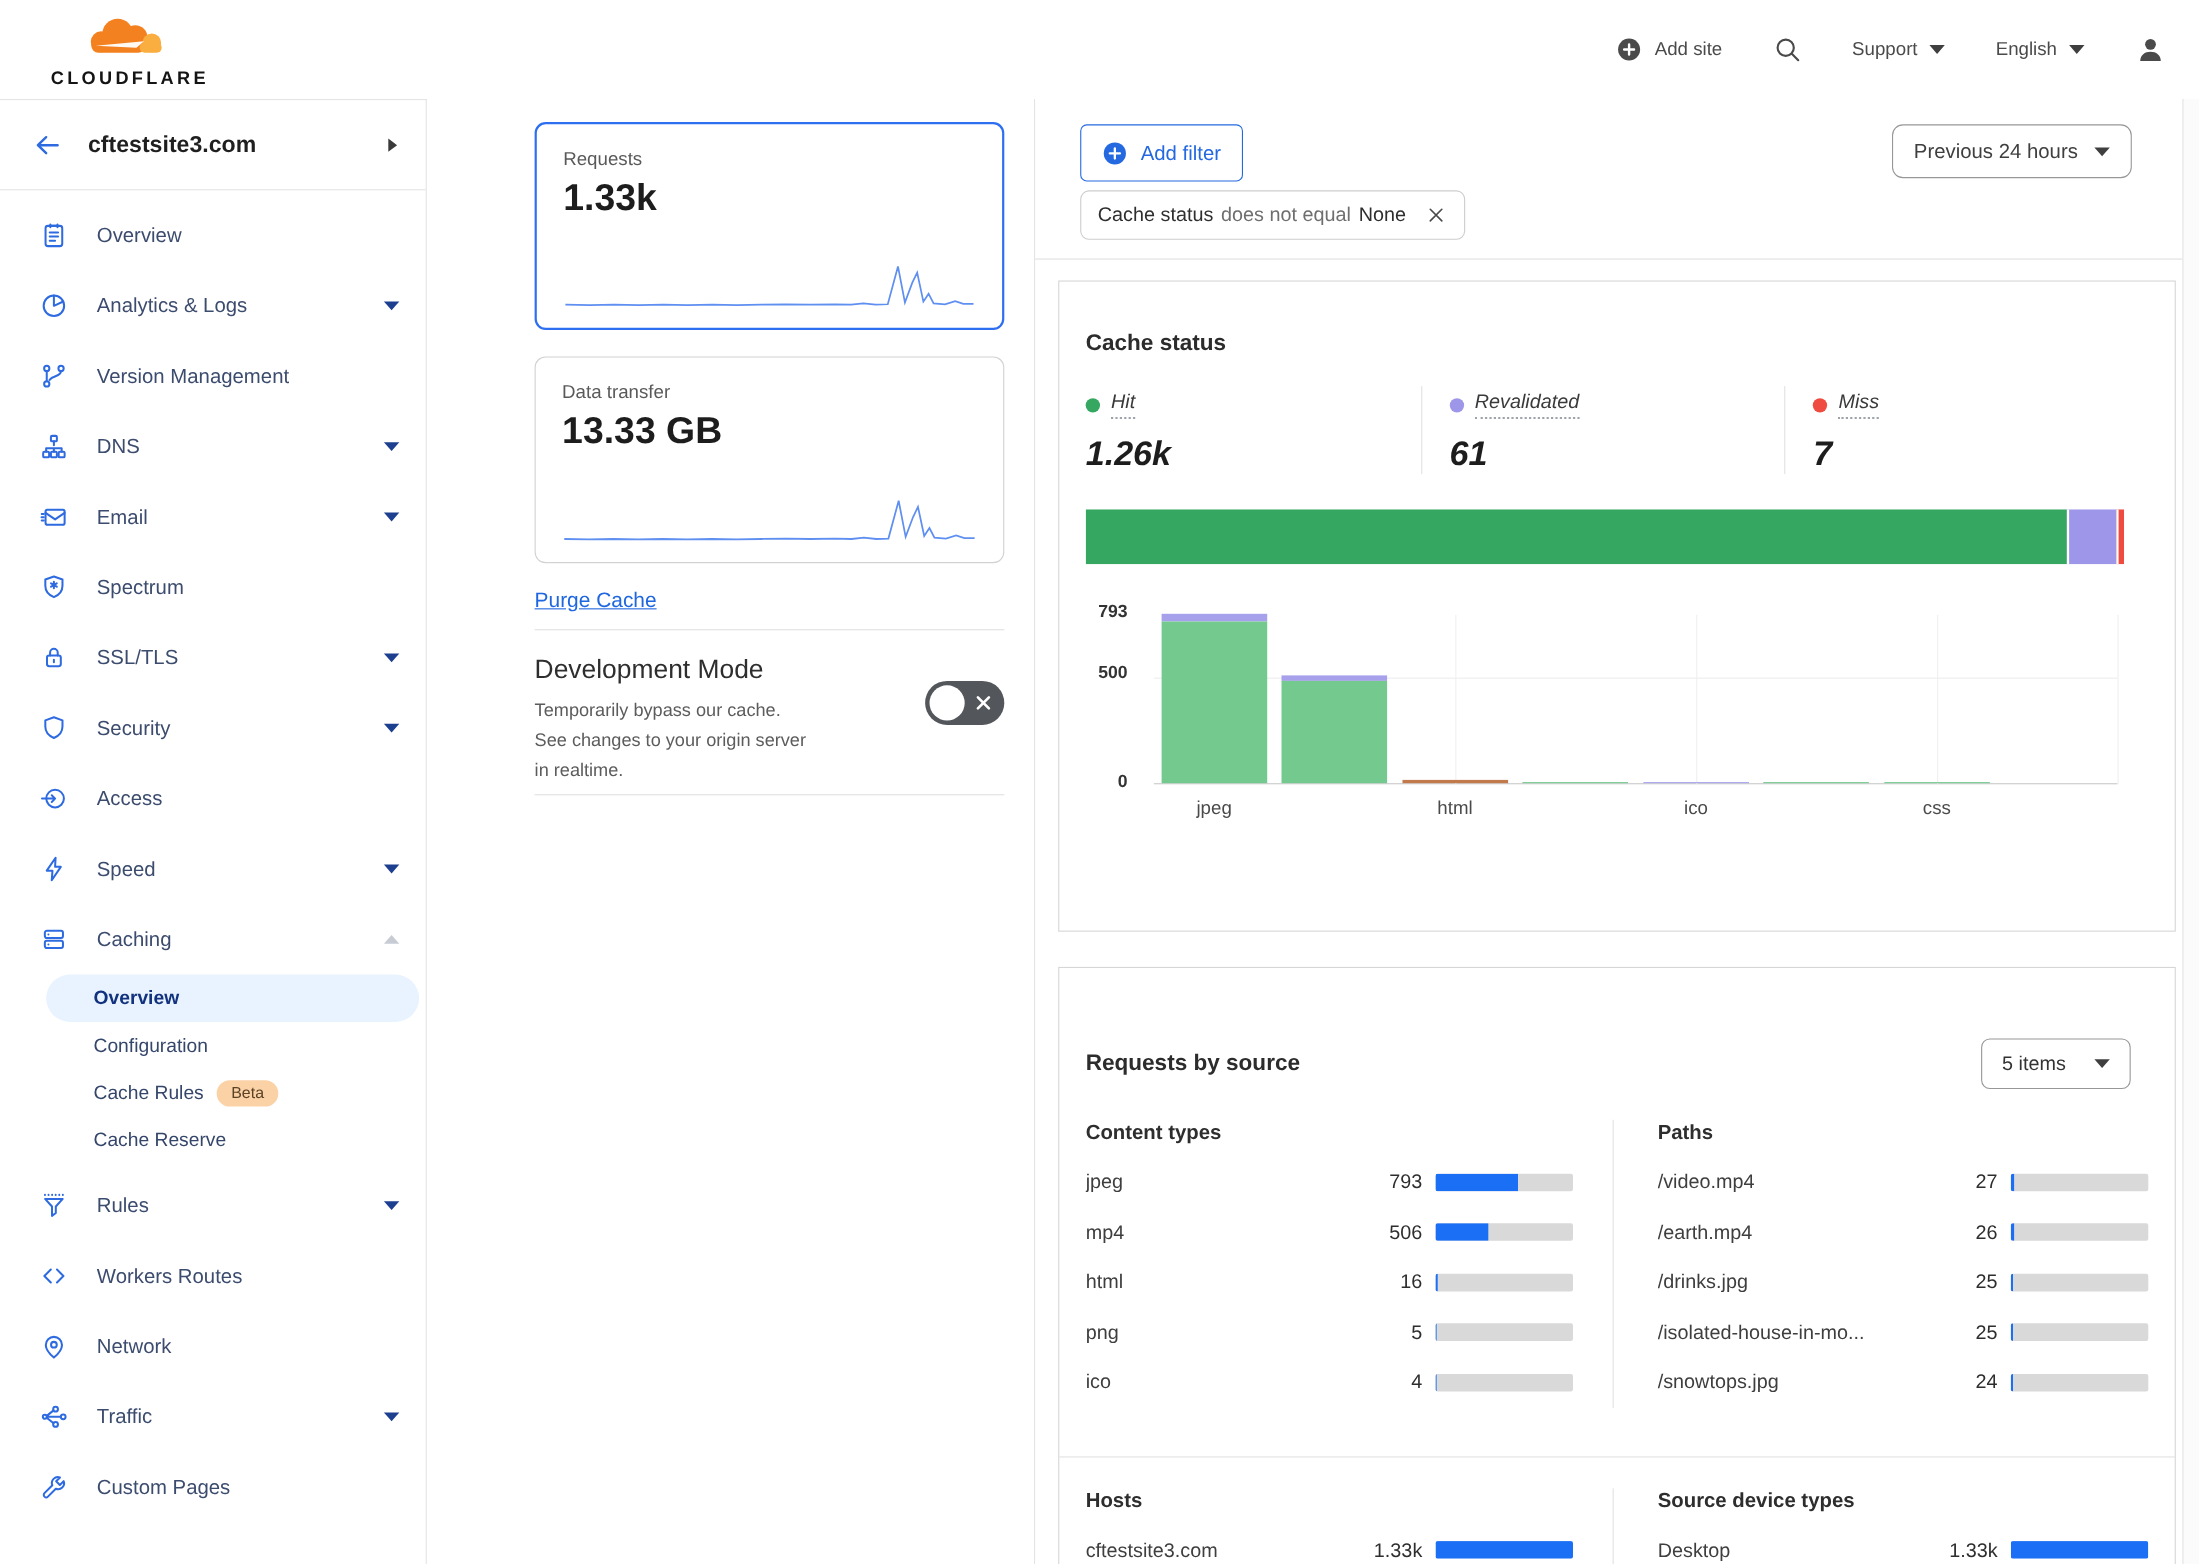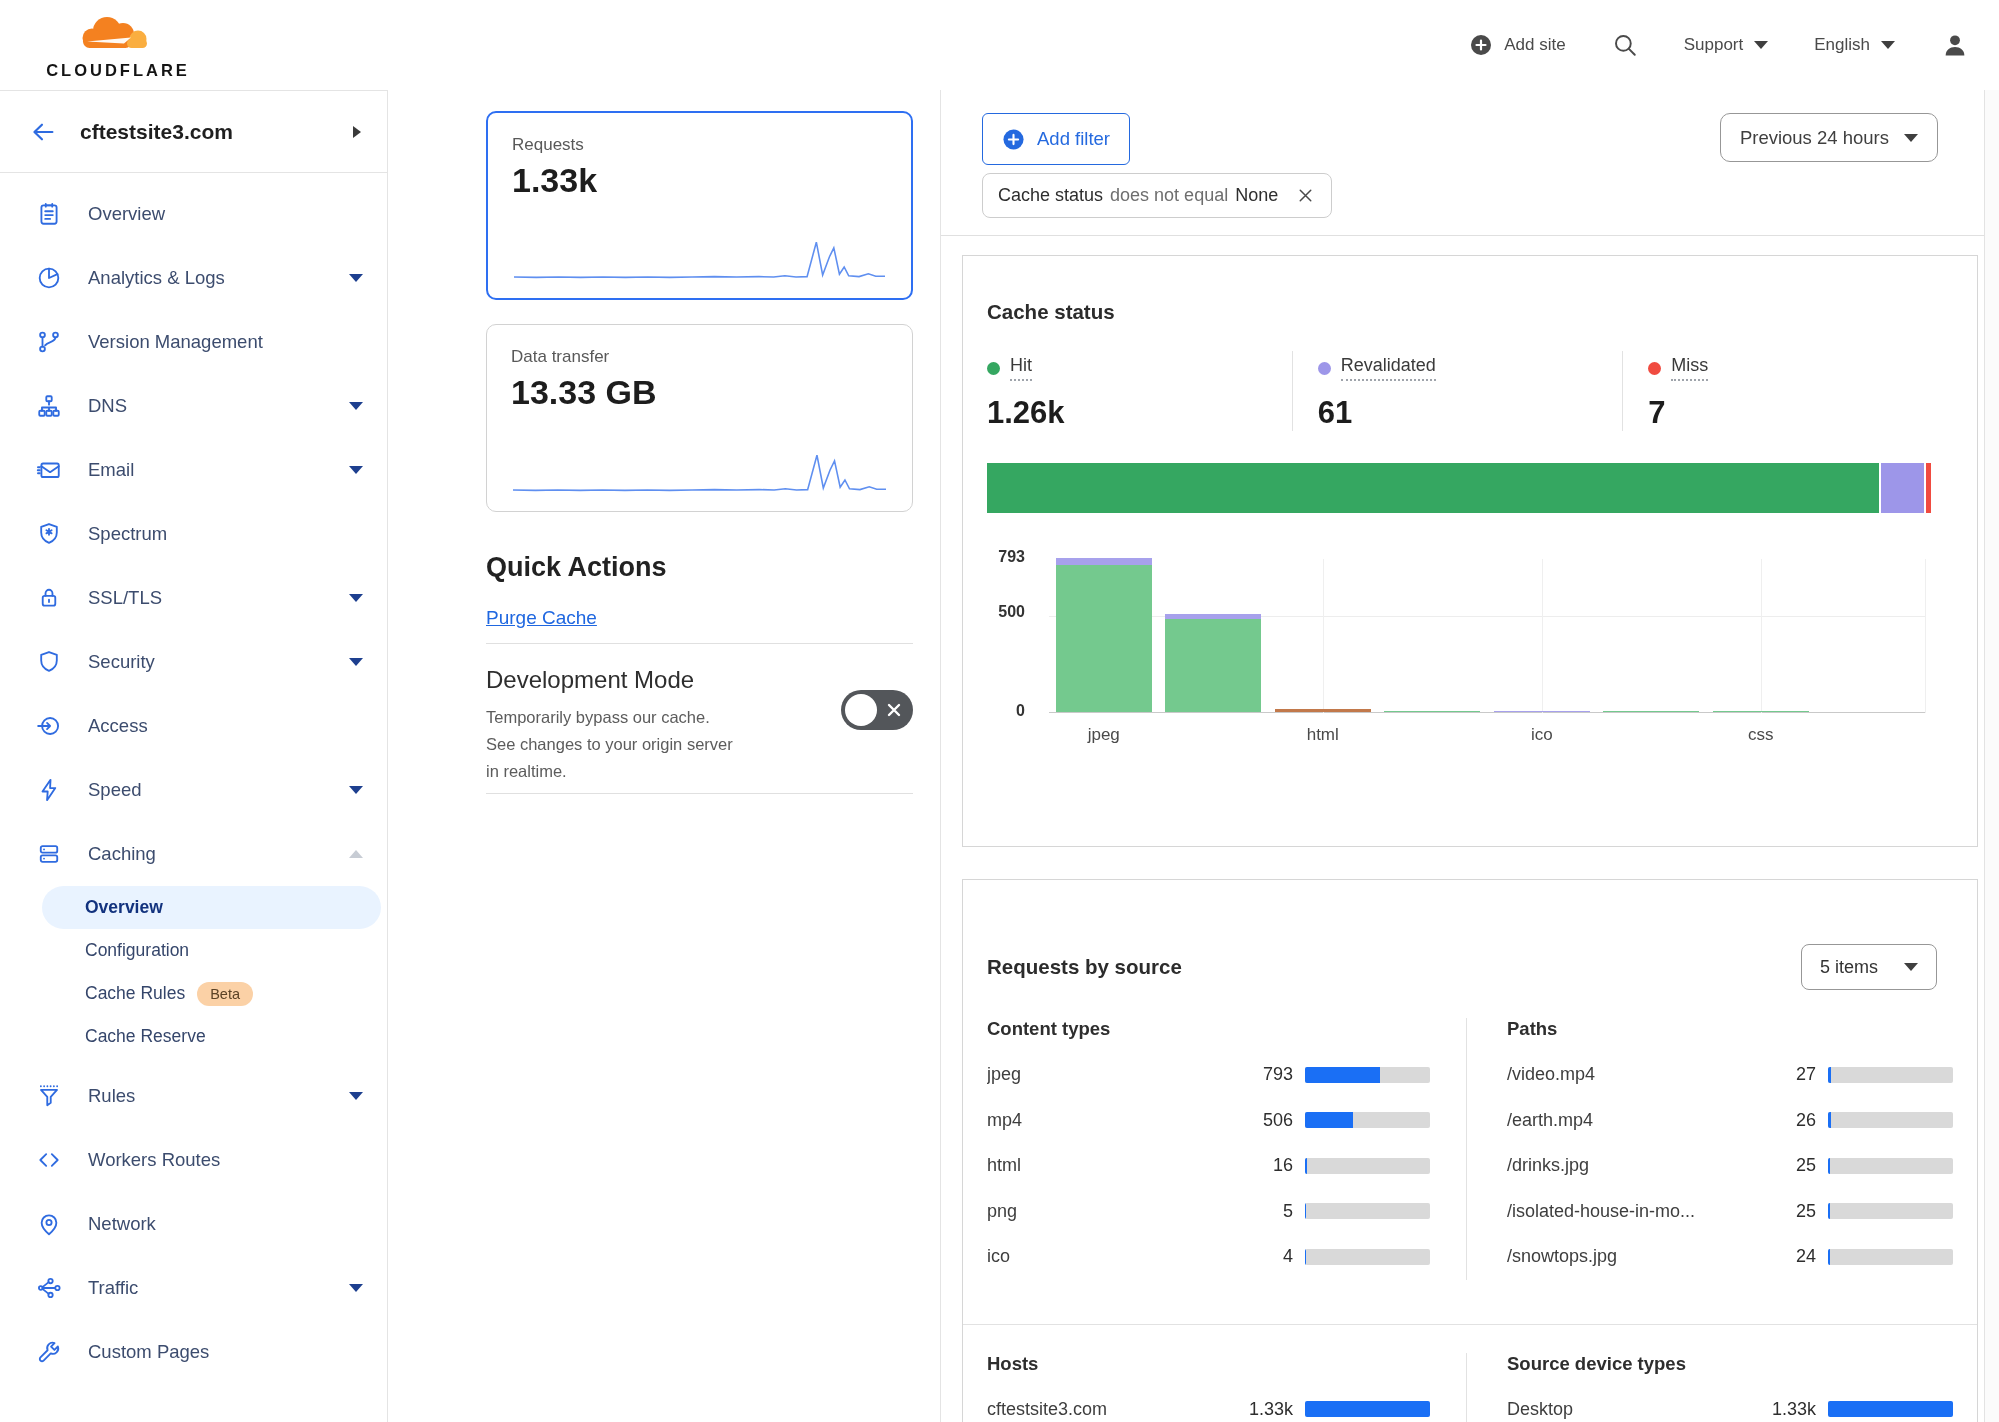--- a/index.html
+++ b/index.html
@@ -59,21 +59,21 @@
   .filter-row { display:flex; align-items:flex-start; justify-content:space-between; padding-right:61px; }
   .add-filter { height:52px; display:inline-flex; align-items:center; gap:12px; padding:0 19px; border:1px solid #2469df; border-radius:6px; background:#fff; color:#2469df; font-size:18.5px; cursor:pointer; }
   .time-btn { height:49px; display:flex; align-items:center; gap:15px; padding:0 19px; border:1px solid #979797; border-radius:10px; font-size:18.5px; color:#3f3f3f; background:#fff; cursor:pointer; }
   .chip { margin-top:8px; display:inline-flex; align-items:center; height:45px; padding:0 15px; border:1px solid #cdcdcd; border-radius:8px; font-size:18px; color:#2e2e2e; gap:7px; background:#fff; }
   .chip .op { color:#6e6e6e; }
   .chip-x { margin-left:10px; cursor:pointer; display:flex; }
   .panel-divider { margin:17px 0 0 -41px; width:1043px; border-top:1px solid #e0e0e0; }
   .card { margin-left:-20px; width:1016px; background:#fff; border:1px solid #d6d6d6; }
   .cache-card { margin-top:19px; height:592px; padding:44px 24px 0; }
   .sec-title { font-size:20.5px; font-weight:700; color:#2c2c2c; }
-  .stats { display:flex; margin-top:27px; }
+  .stats { display:flex; margin-top:27px;font-style:italic; }
   .stat { flex:1; padding-top:4px; }
   .stat + .stat { border-left:1px solid #e2e2e2; padding-left:25px; }
   .stat-label { display:flex; align-items:center; gap:10px; font-size:18px; color:#3a3a3a; }
   .stat-dot { width:13px; height:13px; border-radius:50%; flex:none; }
   .stat-label .txt { border-bottom:2px dotted #9fa4ab; padding-bottom:3px; cursor:help; }
   .stat-value { font-size:31px; font-weight:700; color:#1d1d1d; margin-top:14px; }
   .hbar { margin-top:32px; height:50px; display:flex; overflow:hidden; }
   .hbar-seg { height:100%; }
   .colchart { position:relative; margin-top:46px; height:200px; }
   .yticks { position:absolute; left:0; top:0; width:46px; height:154px; }
@@ -325,21 +325,20 @@
           </svg>
       </div>
       <div class="scard normal">
         <div class="scard-title">Data transfer</div>
         <div class="scard-value">13.33 GB</div>
         <svg class="spark" id="spark-transfer" viewBox="0 0 380 48" preserveAspectRatio="none">
             <polyline points="2.0,43.0 24.6,43.4 47.1,43.0 69.7,43.4 92.2,43.0 114.8,43.4 137.4,43.0 159.9,43.4 182.5,43.0 205.0,42.6 227.6,43.0 250.2,42.6 265.2,43.0 276.5,41.8 287.8,43.0 299.0,42.6 308.4,8.2 314.8,41.0 321.6,23.0 326.1,13.8 331.8,40.2 336.6,33.0 341.2,41.8 351.7,42.6 361.1,39.8 368.6,42.2 378.0,42.2" fill="none" stroke="#5f8ff0" stroke-width="1.6"></polyline>
           </svg>
       </div>
 
-      <h2 class="qa-title">Quick Actions</h2>
       <a class="purge">Purge Cache</a>
       <div class="mid-divider"></div>
 
       <div class="dev">
         <div class="dev-left">
           <div class="dev-title">Development Mode</div>
           <p class="dev-desc">Temporarily bypass our cache. See changes to your origin server in realtime.</p>
         </div>
         <div class="toggle">
           <span class="knob"></span>

